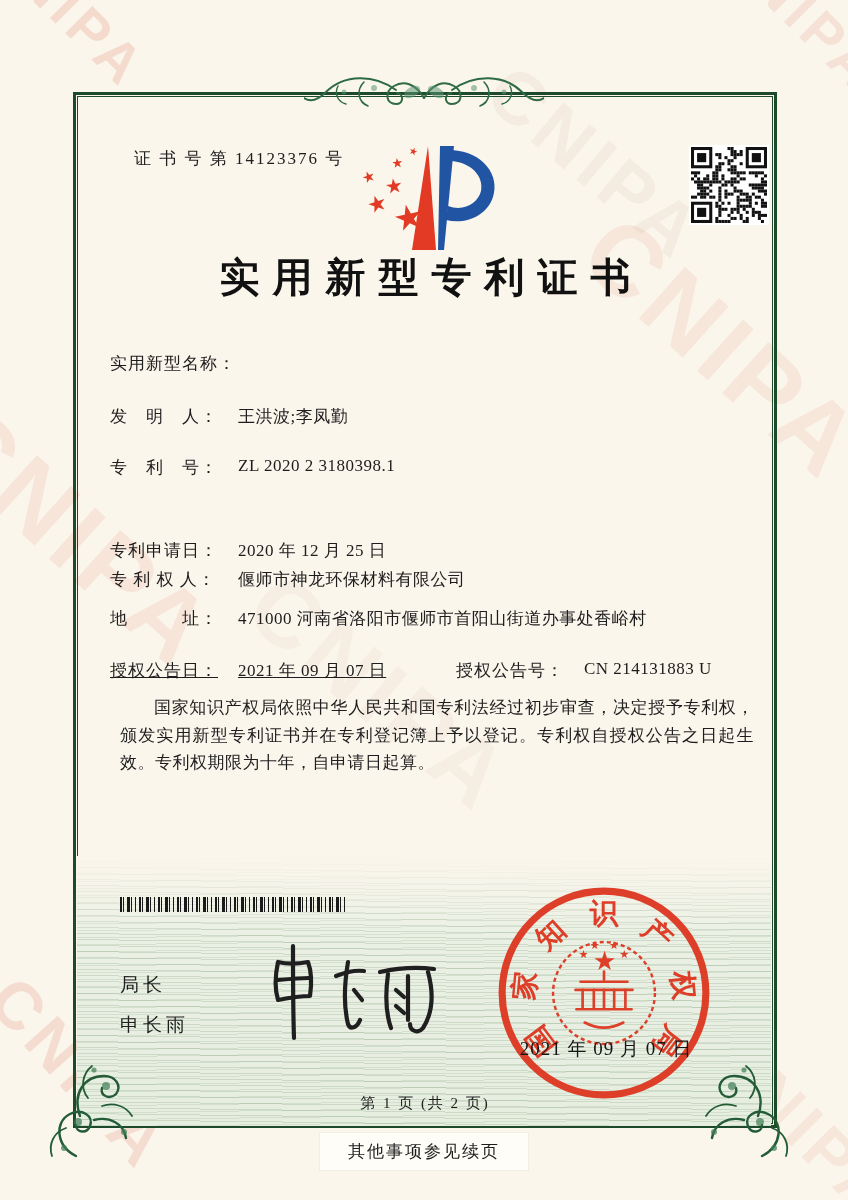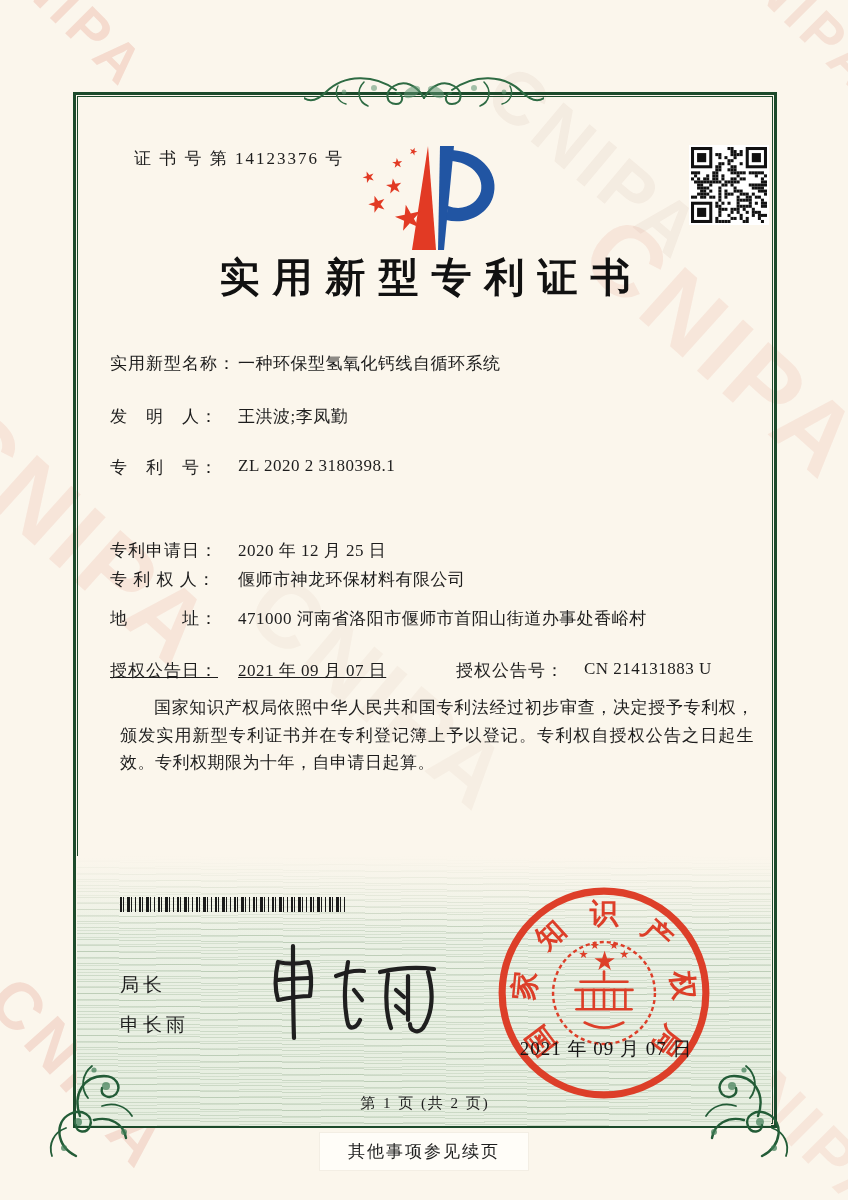--- a/index.html
+++ b/index.html
@@ -392,21 +392,20 @@
     <rect x="0" y="18" width="7" height="7" fill="#111"></rect>
     <rect x="1" y="19" width="5" height="5" fill="#fff"></rect>
     <rect x="2" y="20" width="3" height="3" fill="#111"></rect>
   </svg>
 
 <div class="title">实用新型专利证书</div>
 
 <div class="rows">
   <div class="row r0">
     <span class="lab">实用新型名称：</span>
-    <span class="val">一种环保型氢氧化钙线自循环系统</span>
   </div>
   <div class="row r1">
     <span class="lab">发　明　人：</span>
     <span class="val">王洪波;李凤勤</span>
   </div>
   <div class="row r2">
     <span class="lab">专　利　号：</span>
     <span class="val">ZL 2020 2 3180398.1</span>
   </div>
   <div class="row r3">

